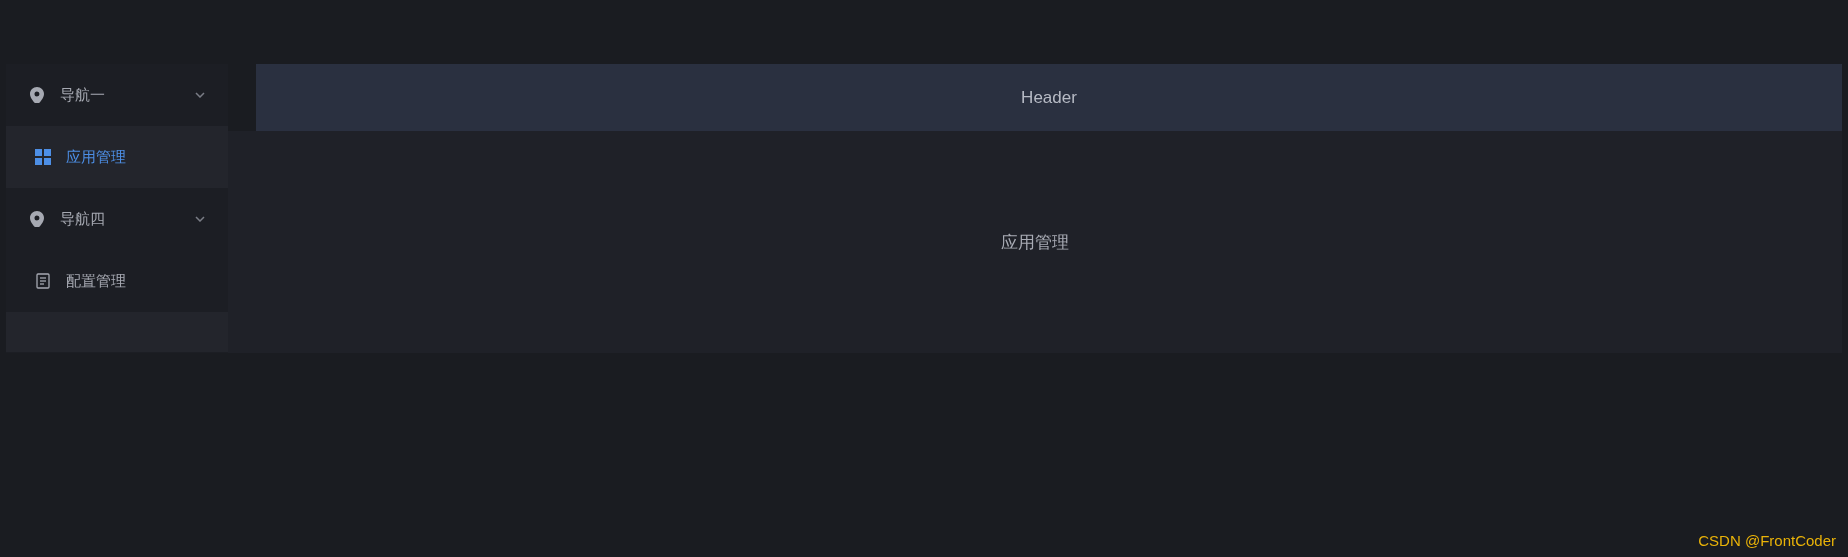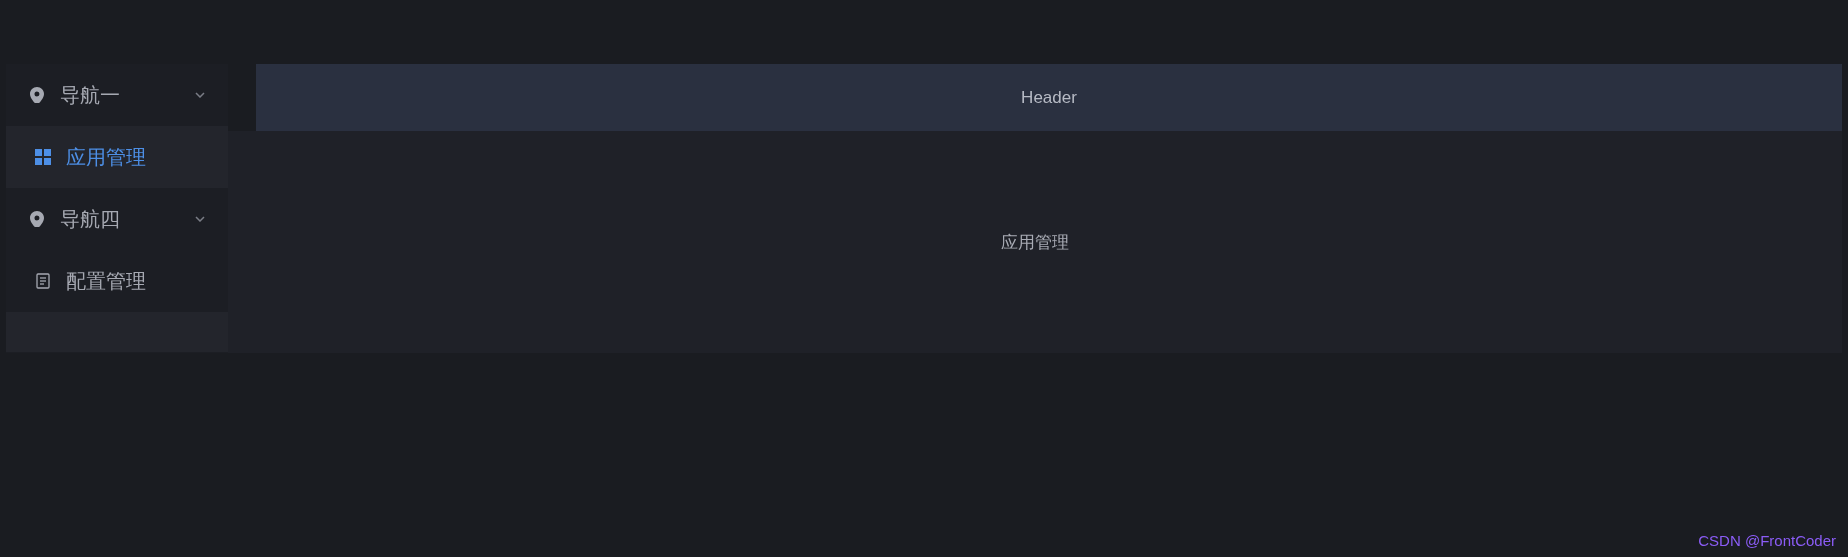--- a/index.html
+++ b/index.html
@@ -28,21 +28,21 @@
       background: #1c1e24;
       display: flex;
       flex-direction: column;
     }
     .menu-item {
       height: 62px;
       display: flex;
       align-items: center;
       padding-left: 28px;
       color: #a6a9b2;
-      font-size: 20px;
+      font-size: 15px;
       cursor: pointer;
       position: relative;
     }
     .menu-item.submenu {
       padding-left: 22px;
     }
     .menu-item .icon {
       width: 18px;
       height: 18px;
       margin-right: 14px;
@@ -94,21 +94,21 @@
       display: flex;
       align-items: center;
       justify-content: center;
       color: #a9acb5;
       font-size: 17px;
     }
     .watermark {
       position: absolute;
       bottom: 8px;
       right: 12px;
-      color: #8b5cf6;
+      color: #eab308;
       font-size: 15px;
       font-family: Arial, sans-serif;
     }
   </style>
 </head>
 <body>
 
 <div class="container">
   <div class="sidebar">
     <div class="menu-item submenu">

